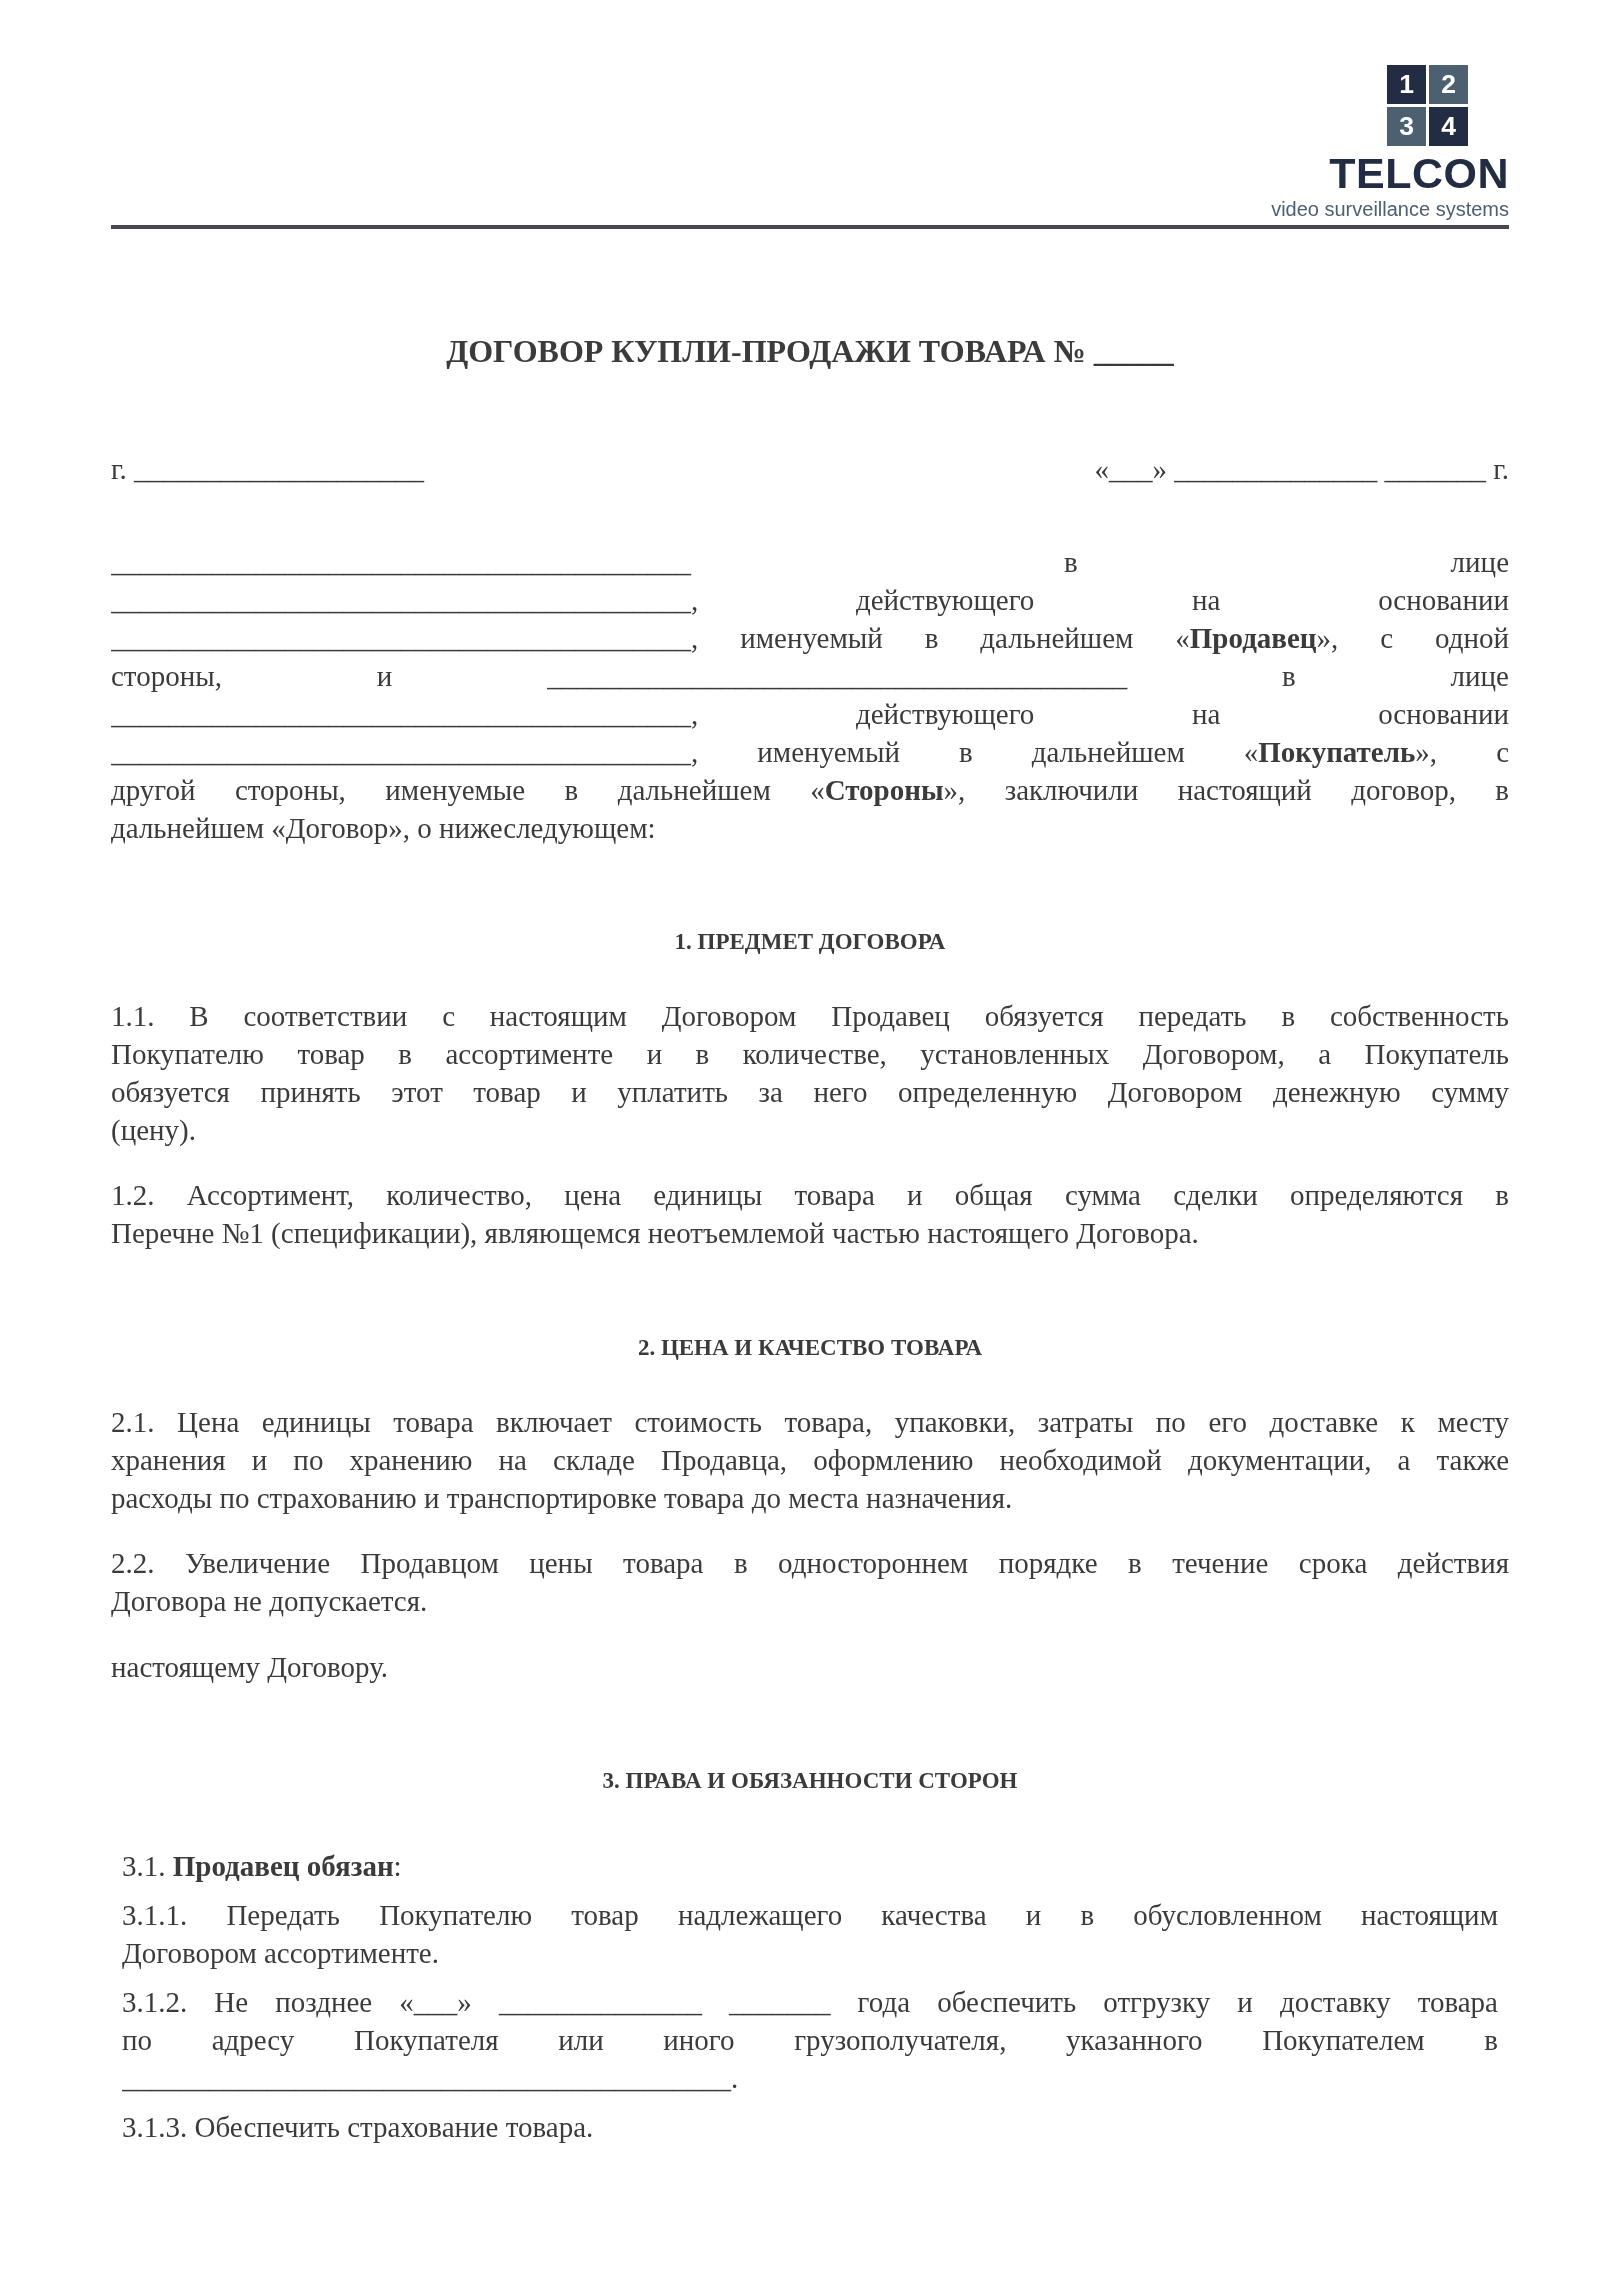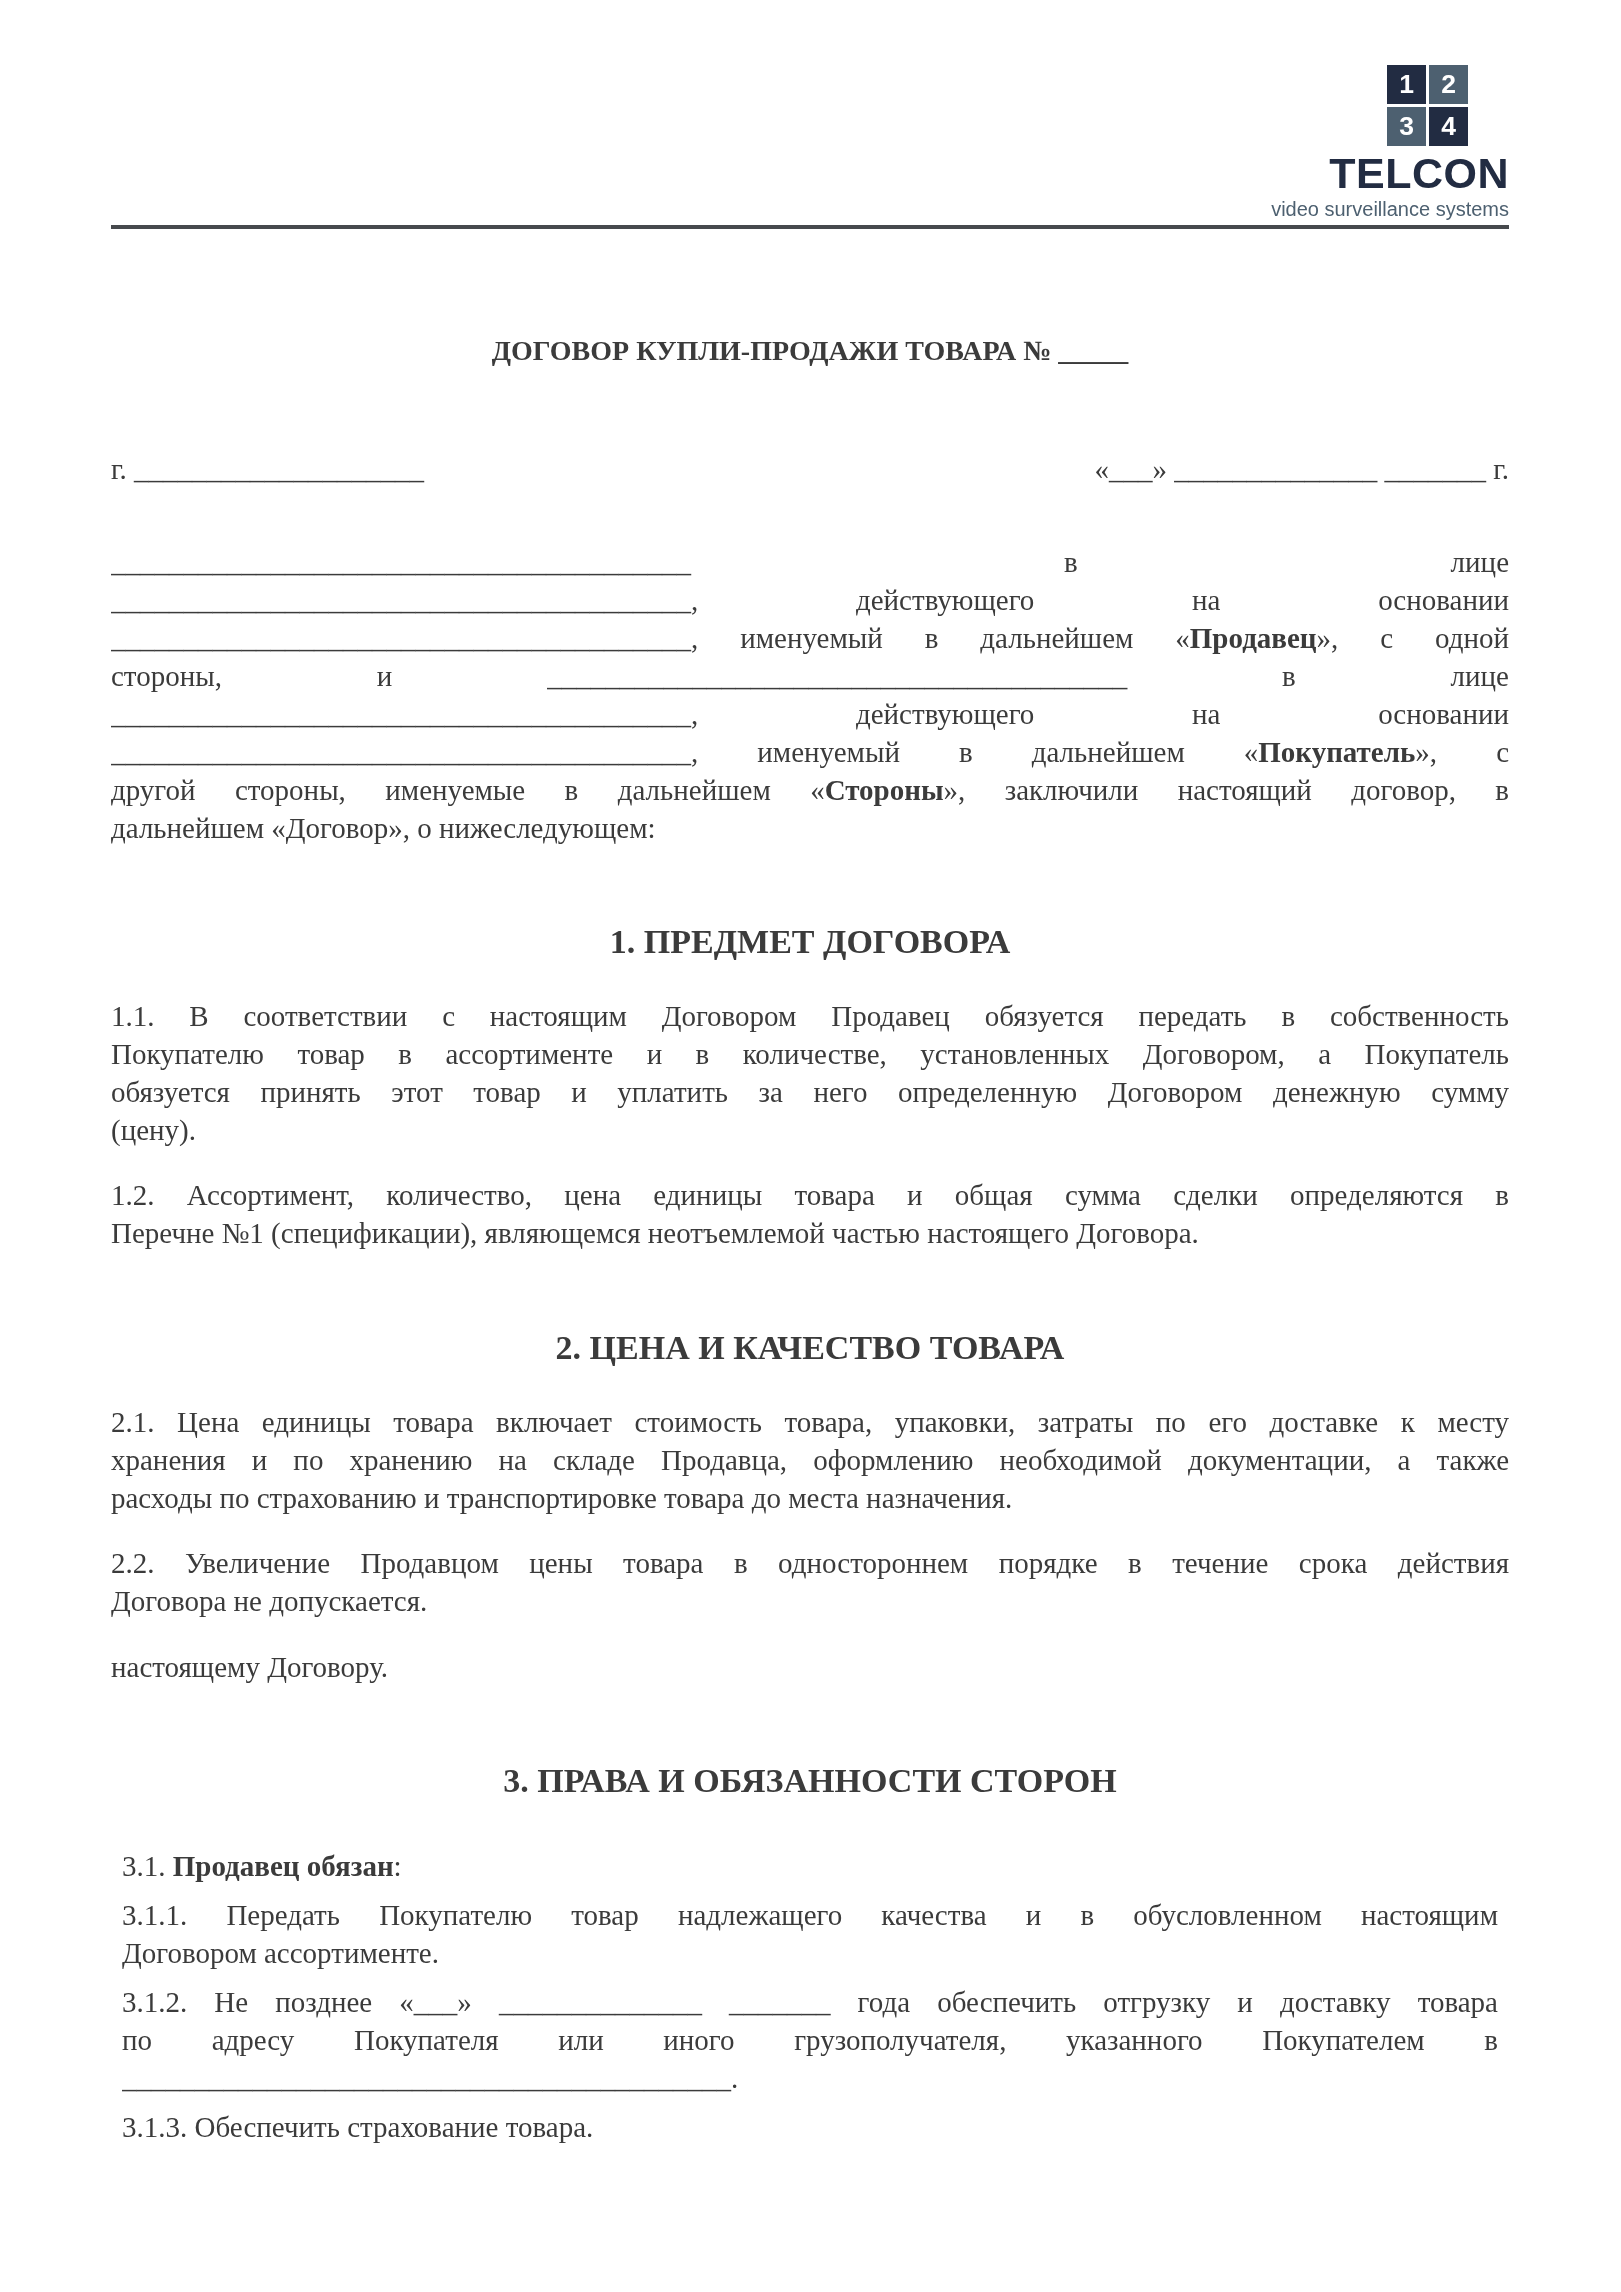--- a/index.html
+++ b/index.html
@@ -45,41 +45,41 @@
     font-size:20px;line-height:1.2;
     color:var(--slate,#4d6070);
     margin-top:1px;
   }
   .rule{height:3.9px;background:#46494d;margin-top:3.9px;}
   
   .title{
     margin-top:101px;
     text-align:center;
     font-weight:bold;
-    font-size:28px;line-height:42px;
+    font-size:32px;line-height:42px;
   }
   .daterow{
     margin-top:78px;
     display:flex;justify-content:space-between;align-items:baseline;gap:40px;
   }
   
   .docbody{margin-top:55px;}
   .para{margin:0 0 27.4px 0;}
   .para.tight{margin:11px;}
   .jline{
     text-align:justify;
     text-align-last:justify;
     height:38px;overflow:hidden;
   }
   .jline.lastline{text-align-last:left;}
   .b{font-weight:bold;}
   .heading{
     text-align:center;
     font-weight:bold;
-    font-size:34px;line-height:41px;
+    font-size:23px;line-height:41px;
     padding:47px 0 35px 0;
   }
 </style>
 </head>
 <body>
 
 <div class="page">
 
   <div class="header">
     <div class="logo">

